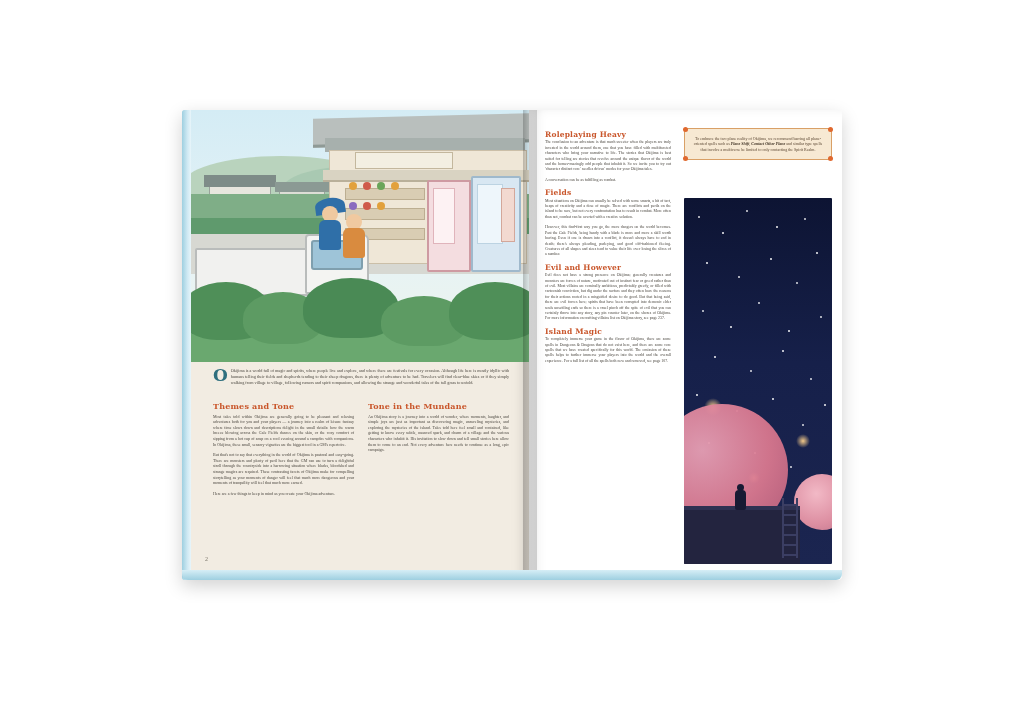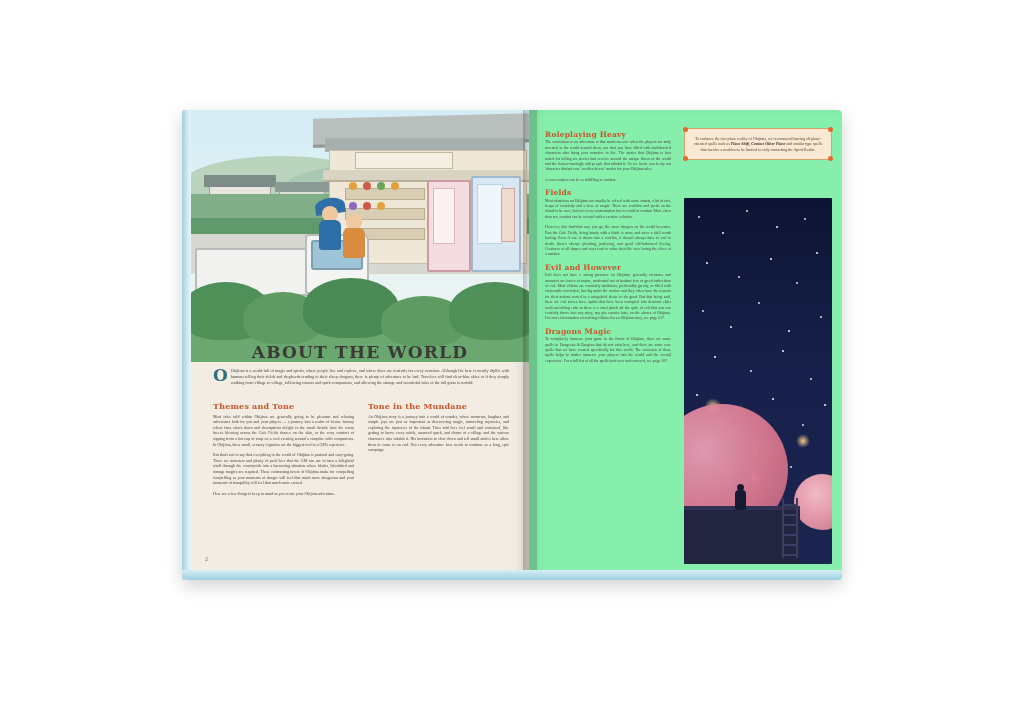--- a/index.html
+++ b/index.html
@@ -53,21 +53,21 @@
     overflow: hidden;
   }
   .page-left {
     width: 338px;
     margin-left: 9px;
     background: #f2ece2;
     box-shadow: inset -12px 0 16px -12px rgba(0,0,0,0.35);
   }
   .page-right {
     width: 313px;
-    background: #86efac;
+    background: #ffffff;
     box-shadow: inset 10px 0 16px -10px rgba(0,0,0,0.30);
     border-radius: 0 4px 4px 0;
   }
 
   
   .illo {
     position: absolute;
     left: 0; top: 0;
     width: 100%;
     height: 252px;
@@ -337,23 +337,20 @@
         <div class="bushes">
           <div class="grass-fg"></div>
           <div class="bush" style="left:-10px; bottom:22px; width:90px; height:58px; background:#4f8f58;"></div>
           <div class="bush" style="left:52px; bottom:18px; width:80px; height:52px; background:#5d9b63;"></div>
           <div class="bush" style="left:112px; bottom:24px; width:96px; height:60px; background:#4a8a55;"></div>
           <div class="bush" style="left:190px; bottom:16px; width:86px; height:50px; background:#5d9b63;"></div>
           <div class="bush" style="left:258px; bottom:22px; width:92px; height:58px; background:#4f8f58;"></div>
         </div>
       </div>
 
-      <div class="title-block">
-        <div class="page-title">ABOUT THE WORLD</div>
-      </div>
 
       <div class="lead">
         <span class="dropcap">O</span><span>Okijima is a world full of magic and spirits, where people live and explore, and where there are festivals for every occasion. Although life here is mostly idyllic with humans telling their fields and shepherds tending to their sheep dragons, there is plenty of adventure to be had. Travelers will find clear-blue skies or if they simply walking from village to village, following rumors and spirit companions, and allowing the strange and wonderful tales of the tall grass to unfold.</span>
       </div>
 
       <div class="cols">
         <div class="sec">
           <div class="h2">Themes and Tone</div>
           <p>Most tales told within Okijima are generally going to be pleasant and relaxing adventures both for you and your players — a journey into a realm of leisure fantasy where time slows down and descriptions delight in the small details: how the warm breeze blowing across the Gale Fields dances on the skin, or the cozy comfort of sipping from a hot cup of soup on a cool evening around a campfire with companions. In Okijima, these small, sensory vignettes are the biggest tool in a GM's repertoire.</p>
           <p>But that's not to say that everything in the world of Okijima is pastoral and easy-going. There are monsters and plenty of peril here that the GM can use to turn a delightful stroll through the countryside into a harrowing situation where blades, bloodshed and strange magics are required. These contrasting facets of Okijima make for compelling storytelling as your moments of danger will feel that much more dangerous and your moments of tranquility will feel that much more earned.</p>
@@ -375,21 +372,21 @@
         <p>The conclusion to an adventure is that much sweeter when the players are truly invested in the world around them, one that you have filled with multifaceted characters who bring your narrative to life. The stories that Okijima is best suited for telling are stories that revolve around the unique flavor of the world and the homes-mazingly odd people that inhabit it. So we invite you to try out 'character distinct core' needles driven' modes for your Okijima tales.</p>
         <p>A conversation can be as fulfilling as combat.</p>
 
         <div class="h2">Fields</div>
         <p>Most situations on Okijima can usually be solved with some smarts, a bit of tact, heaps of creativity and a dose of magic. There are conflicts and perils on the island to be sure, but not every confrontation has to result in combat. More often than not, combat can be averted with a creative solution.</p>
         <p>However, this find-first way you go, the more dangers on the world becomes. Past the Gale Fields, being handy with a blade is more and more a skill worth having. Even if one is drawn into a conflict, it doesn't always have to end in death; there's always pleading, parleying, and good old-fashioned fleeing. Creatures of all shapes and sizes tend to value their life over losing the slices of a number.</p>
 
         <div class="h2">Evil and However</div>
         <p>Evil does not have a strong presence on Okijima; generally creatures and monsters are forces of nature, motivated out of instinct fear or greed rather than of evil. Most villains are comically ambitious, predictably greedy, or filled with cartoonish conviction, but dig under the surface and they often have the reasons for their actions rooted in a misguided desire to do good. But that being said, there are evil forces here; spirits that have been corrupted into demonic elder souls unsettling ends so there is a cruel pinch off the spite of evil that you can certainly throw into any story, any pin counter later, on the shores of Okijima. For more information on crafting villains list on Okijima story, see page 237.</p>
 
-        <div class="h2">Dragons Magic</div>
+        <div class="h2">Island Magic</div>
         <p>To completely immerse your game in the flavor of Okijima, there are some spells in Dungeons &amp; Dragons that do not exist here, and there are some core spells that we have created specifically for this world. The omission of these spells helps to further immerse your players into the world and the overall experience. For a full list of all the spells both new and removed, see page 107.</p>
       </div>
 
       <div class="callout">
         <span class="corner c1"></span>
         <span class="corner c2"></span>
         <span class="corner c3"></span>
         <span class="corner c4"></span>
         <span>To embrace the two plane reality of Okijima, we recommend barring all plane-oriented spells such as </span><b><i>Plane Shift</i></b><span>, </span><b><i>Contact Other Plane</i></b><span> and similar type spells that involve a multiverse be limited to only contacting the Spirit Realm.</span>
       </div>

